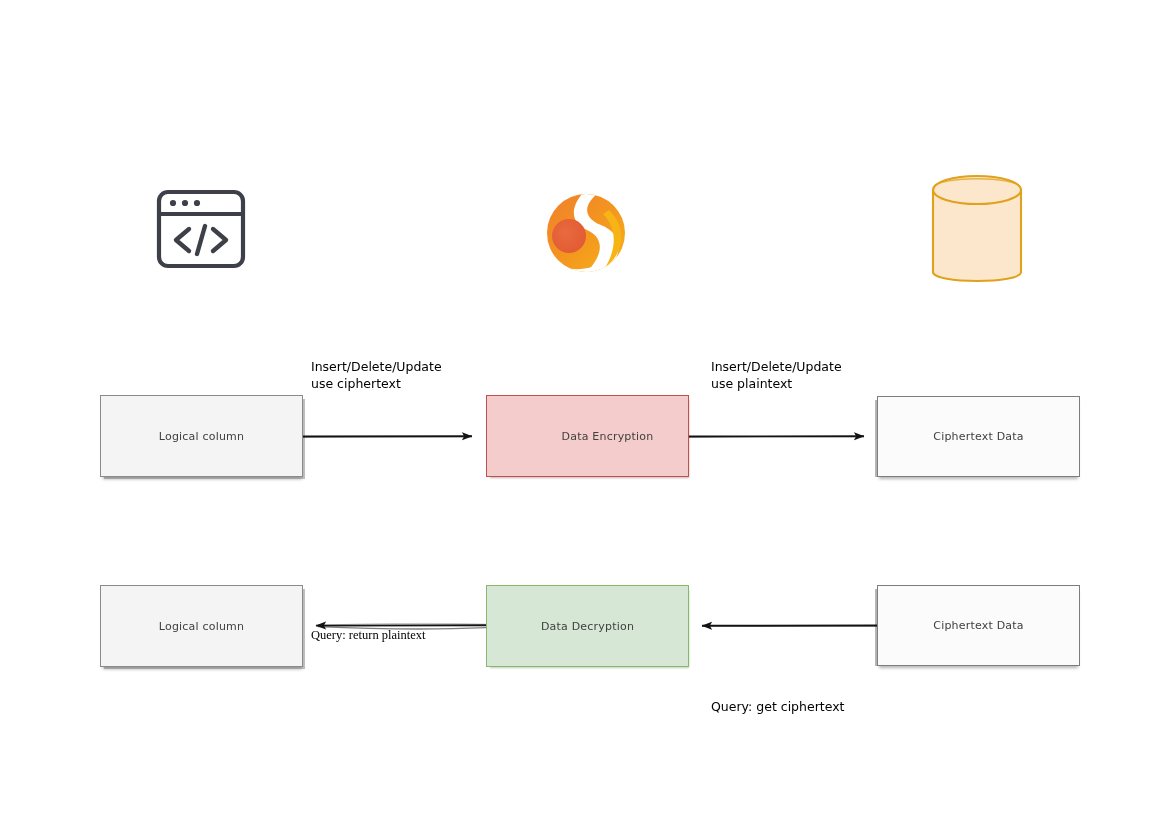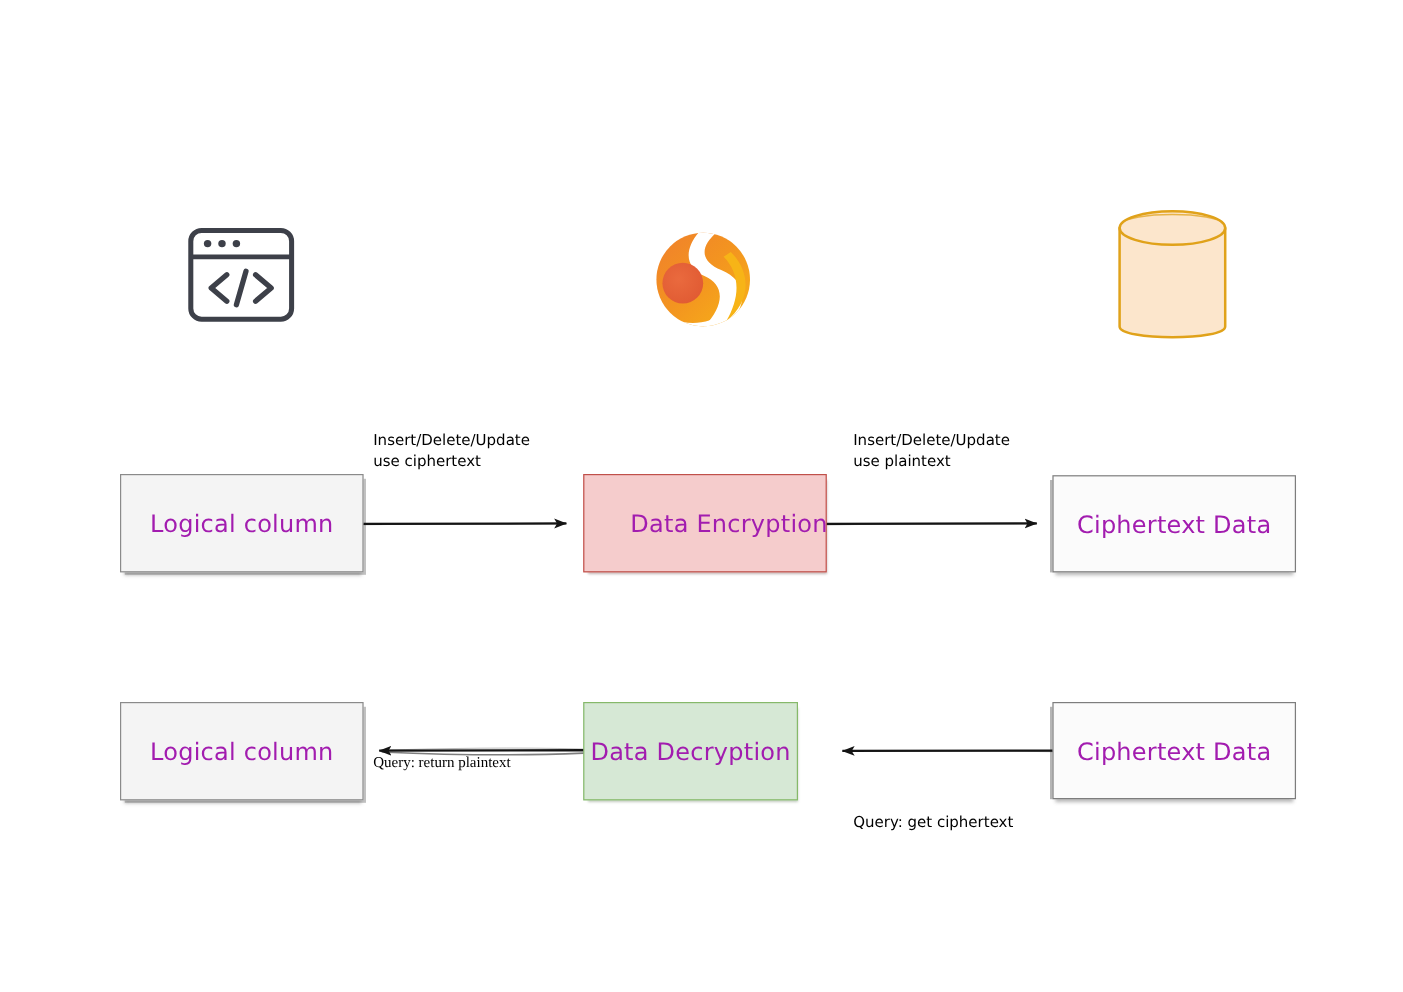--- a/index.html
+++ b/index.html
@@ -44,22 +44,22 @@
   #icon-database { left: 925px; top: 168px; width: 104px; height: 126px; }
 
   
   .node {
     position: absolute;
     box-sizing: border-box;
     display: flex;
     align-items: center;
     justify-content: center;
     font-family: "DejaVu Sans", sans-serif;
-    font-size: 20px;
-    color: #a21caf;
+    font-size: 11px;
+    color: #404040;
     letter-spacing: 0.2px;
     white-space: nowrap;
   }
   .node .node-label { position: relative; z-index: 3; }
 
   .node-gray {
     background: #f4f4f4;
     border: 1.4px solid #8a8a8a;
     box-shadow: 3px 3px 0 -1px rgba(120,120,120,0.45),
                 1px 4px 3px -2px rgba(90,90,90,0.5);
@@ -79,36 +79,36 @@
     background: #d6e8d5;
     border: 1.6px solid #86b96a;
     box-shadow: 2px 3px 2px -2px rgba(100,120,95,0.40);
   }
 
   
   #node-logical-column-top   { left: 100px; top: 395px; width: 203px; height: 82px; }
   #node-data-encryption      { left: 486px; top: 395px; width: 203px; height: 82px; padding-left: 40px; }
   #node-ciphertext-data-top  { left: 877px; top: 396px; width: 203px; height: 81px; }
   #node-logical-column-bottom{ left: 100px; top: 585px; width: 203px; height: 82px; }
-  #node-data-decryption      { left: 486px; top: 585px; width: 179px; height: 82px; }
+  #node-data-decryption      { left: 486px; top: 585px; width: 203px; height: 82px; }
   #node-ciphertext-data-bottom{ left: 877px; top: 585px; width: 203px; height: 81px; }
 
   
   .edge-label {
     position: absolute;
     font-family: "DejaVu Sans", sans-serif;
     font-size: 12.5px;
     line-height: 17px;
     color: #000000;
     white-space: nowrap;
   }
   #edge-label-insert-plaintext  { left: 311px; top: 358px; }
   #edge-label-insert-ciphertext { left: 711px; top: 358px; }
   #edge-label-query-plaintext   { left: 311px; top: 627px; font-family: Liberation Serif, serif; }
-  #edge-label-query-ciphertext  { left: 711px; top: 676px; }
+  #edge-label-query-ciphertext  { left: 711px; top: 698px; }
 
   .edges-layer {
     position: absolute;
     left: 0; top: 0;
     width: 1169px;
     height: 827px;
     pointer-events: none;
     z-index: 2;
   }
 </style>

